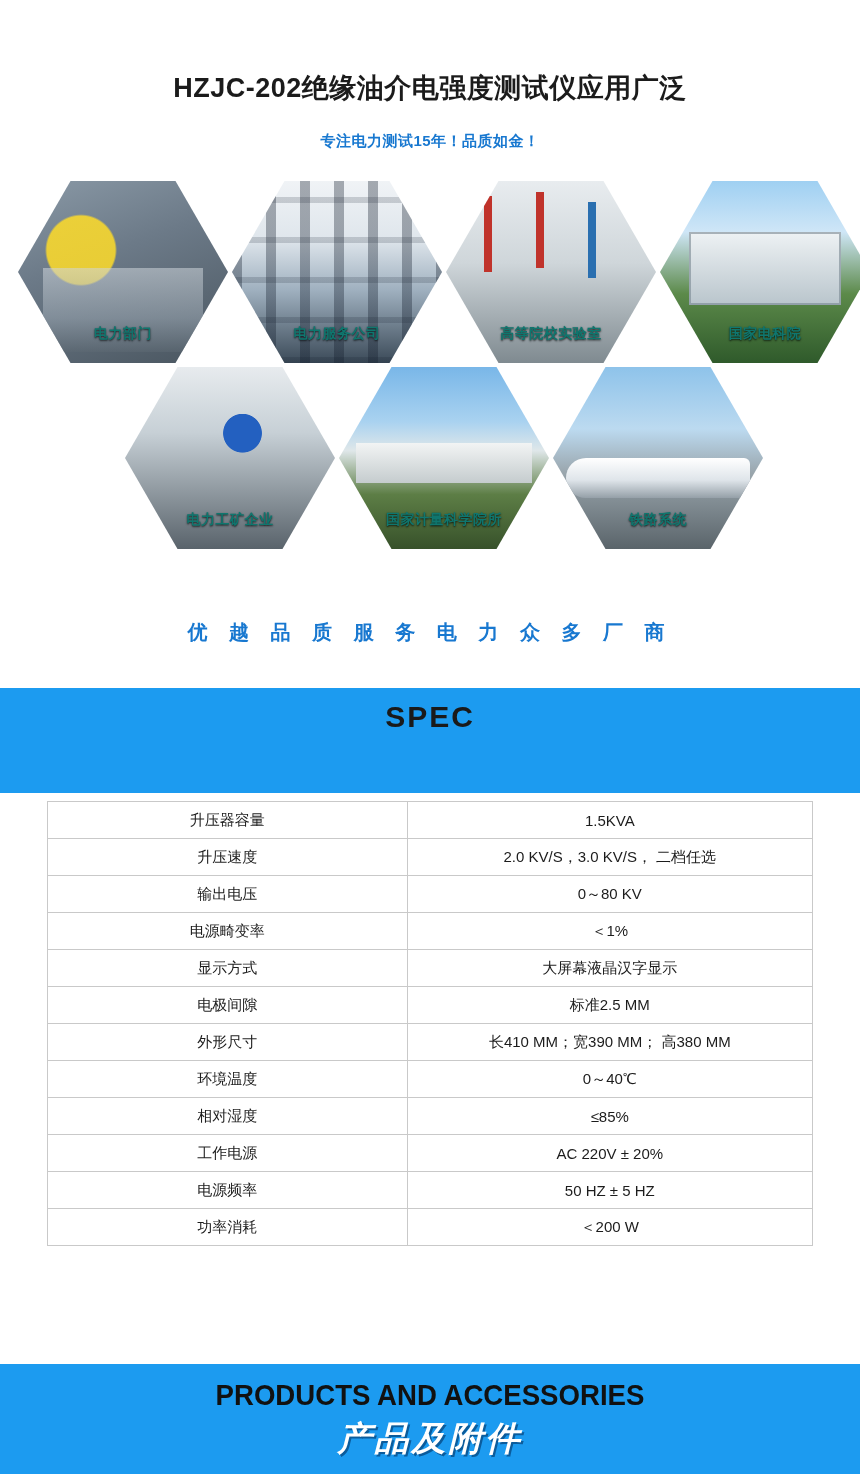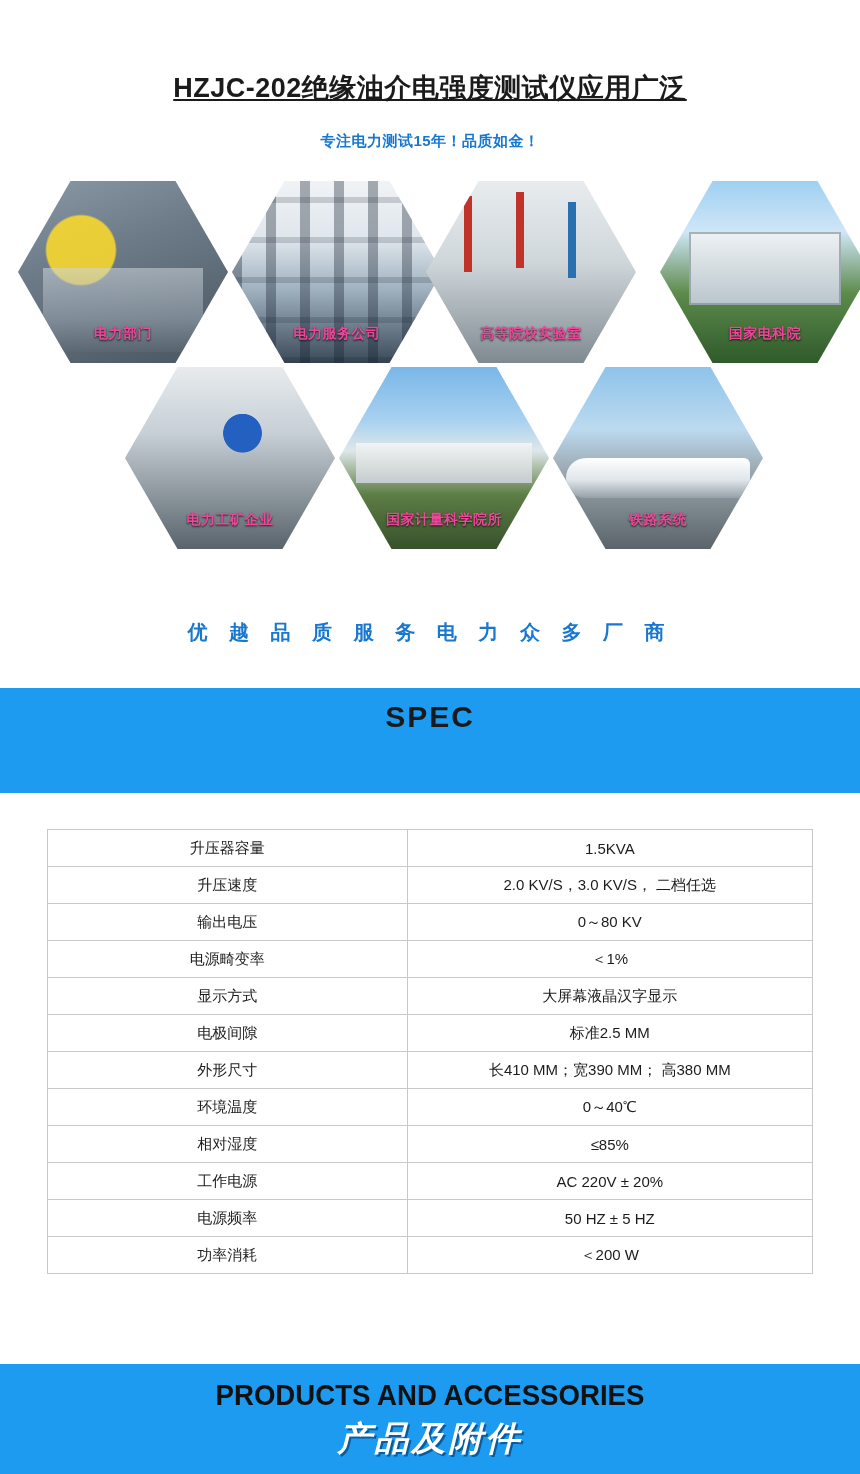--- a/index.html
+++ b/index.html
@@ -26,21 +26,20 @@
     width: 860px;
     padding-top: 70px;
     box-sizing: border-box;
   }
   .app-title {
     text-align: center;
     font-size: 27px;
     font-weight: bold;
     color: #1b1b1b;
     letter-spacing: 0.5px;
-    text-decoration: underline;
   }
   .app-sub {
     text-align: center;
     font-size: 15px;
     font-weight: bold;
     color: #1878d0;
     margin-top: 26px;
     letter-spacing: 0.5px;
   }
 
@@ -61,31 +60,31 @@
   .hex .photo {
     position: absolute;
     inset: 0;
   }
   .hex .cap {
     position: absolute;
     left: 0;
     right: 0;
     bottom: 20px;
     text-align: center;
-    color: #ec4899;
+    color: #0f766e;
     font-size: 14px;
     font-weight: bold;
     text-shadow: 0 1px 2px rgba(0,0,0,.8);
     letter-spacing: 0.5px;
   }
 
   
   .hex.h1 { left: 18px;  top: 0px; }
   .hex.h2 { left: 232px; top: 0px; }
-  .hex.h3 { left: 426px; top: 0px; }
+  .hex.h3 { left: 446px; top: 0px; }
   .hex.h4 { left: 660px; top: 0px; }
   .hex.h5 { left: 125px; top: 186px; }
   .hex.h6 { left: 339px; top: 186px; }
   .hex.h7 { left: 553px; top: 186px; }
 
   
   .ph-power {
     background:
       radial-gradient(circle at 30% 38%, rgba(255,220,40,.85) 0 34px, rgba(255,220,40,0) 36px),
       linear-gradient(160deg, #8a99a6 0%, #6c7a88 40%, #49555f 100%);
@@ -184,21 +183,21 @@
     font-size: 34px;
     font-weight: bold;
     color: #ffffff;
     letter-spacing: 3px;
     text-shadow: 2px 2px 0 #0b5c9c;
     font-style: italic;
   }
 
   
   .spec-wrap {
-    padding: 36px 47px 0 47px;
+    padding: 8px 47px 0 47px;
     box-sizing: border-box;
   }
   table.spec {
     width: 766px;
     border-collapse: collapse;
     font-size: 15px;
     color: #1c1c1c;
   }
   table.spec td {
     border: 1px solid #c9c9c9;

